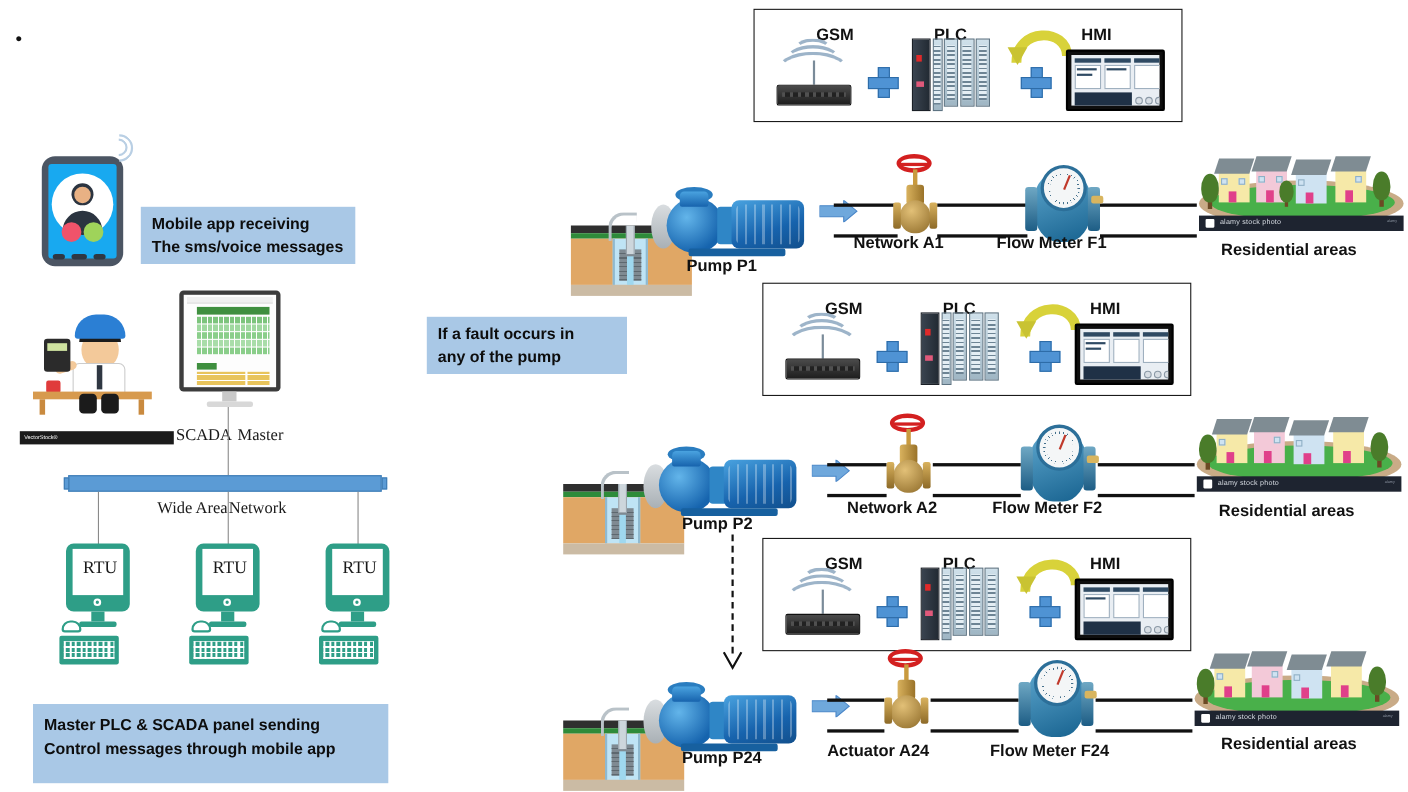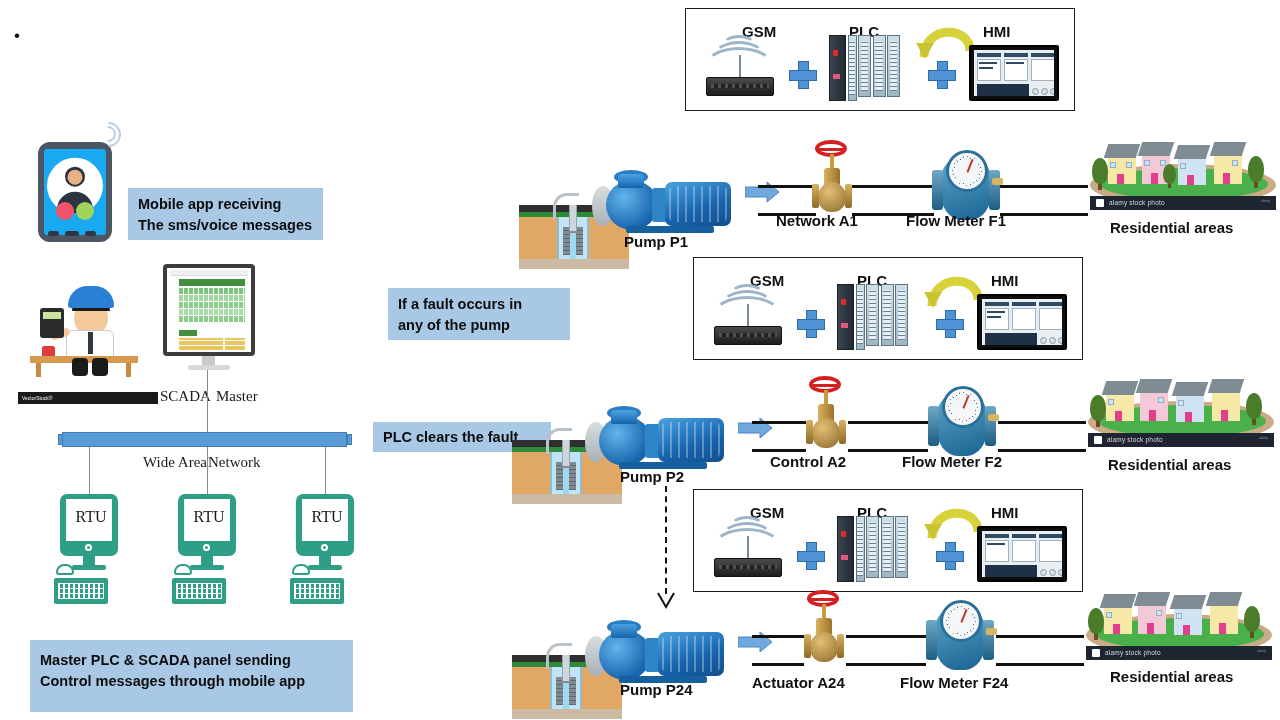--- a/index.html
+++ b/index.html
@@ -578,21 +578,20 @@
         <div class="hrow" style="left:5px; top:17px; width:14px; height:2px;"></div>
         <div class="hdark" style="left:3px; top:34px; width:52px; height:15px;"></div>
         <div class="hbtn" style="left:58px; top:38px; width:7px; height:7px;"></div>
         <div class="hbtn" style="left:67px; top:38px; width:7px; height:7px;"></div>
         <div class="hbtn" style="left:76px; top:38px; width:7px; height:7px;"></div>
       </div>
     </div>
   </div>
 
 
-  <div class="cap" style="left:373px; top:422px; width:178px; height:30px; padding-top:5px;">PLC clears the fault</div>
 
   <div class="well" style="left:512px; top:440px; width:110px; height:64px;">
     <div class="well-sky" style="left:0; top:0;  width:110px; height:7px;"></div>
     <div class="well-grass" style="left:0; top:7px; width:110px; height:5px;"></div>
     <div class="well-soil" style="left:0; top:12px; width:110px; height:42px;"></div>
     <div class="well-shaft" style="left:38px; top:12px; width:32px; height:42px;"></div>
     <div class="well-casing" style="left:44px; top:22px; width:20px; height:28px;"></div>
     <div class="well-water" style="left:51px; top:28px; width:6px;  height:26px;"></div>
     <div class="well-bottom" style="left:0; top:54px; width:110px; height:10px;"></div>
     <div class="well-pipe" style="left:34px; top:-12px; width:26px; height:26px;"></div>
@@ -671,21 +670,21 @@
     <div class="tree-trunk" style="left:168px; top:38px; width:4px; height:12px;"></div>
     <div class="tree" style="left:162px; top:18px; width:16px; height:26px;"></div>
     <div class="alamy" style="left:4px; top:58px; width:186px; height:14px;">
       <div class="alamy-ic" style="left:6px; top:3px; width:8px; height:8px;"></div>
       <div class="alamy-tx" style="left:19px; top:3px;">alamy stock photo</div>
       <div class="alamy-r" style="right:6px; top:3px;">alamy</div>
     </div>
   </div>
 
   <div class="eqlabel" style="left:620px; top:468px;">Pump P2</div>
-  <div class="eqlabel" style="left:770px; top:453px;">Control A2</div>
+  <div class="eqlabel" style="left:770px; top:453px;">Network A2</div>
   <div class="eqlabel" style="left:902px; top:453px;">Flow Meter F2</div>
   <div class="eqlabel" style="left:1108px; top:456px;">Residential areas</div>
 
   <div class="dashdot" style="left:665px; top:486px; height:108px; border-left-style:dashed;"></div>
   <svg class="dd-arrow" style="left:656px; top:592px;" width="20" height="18" viewBox="0 0 20 18">
     <polyline points="2,1 10,15 18,1" fill="none" stroke="#111" stroke-width="2"></polyline>
   </svg>
 
   <div class="module" style="left:693px; top:489px; width:390px; height:103px;">
     <div class="mod-label" style="left:56px; top:14px;">GSM</div>

